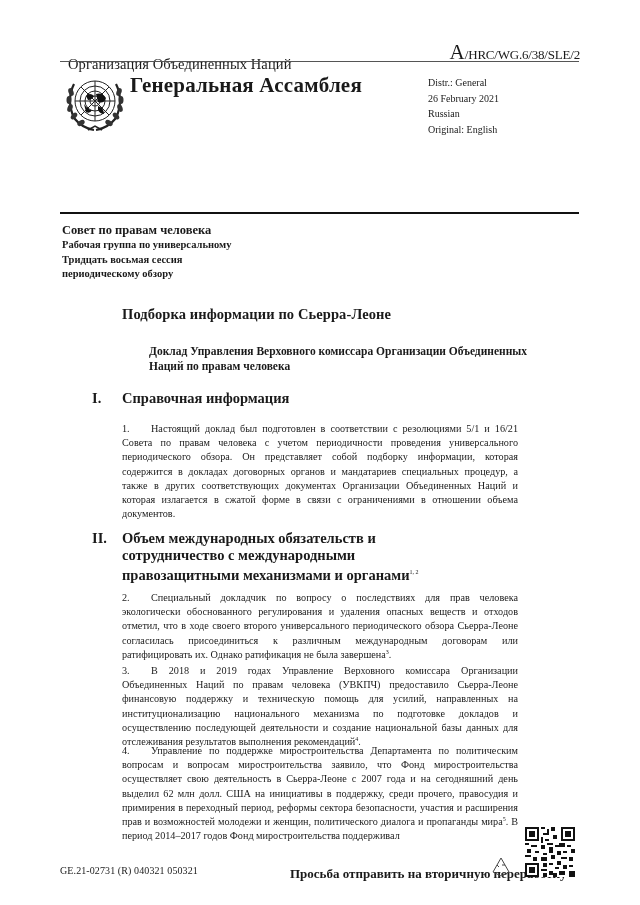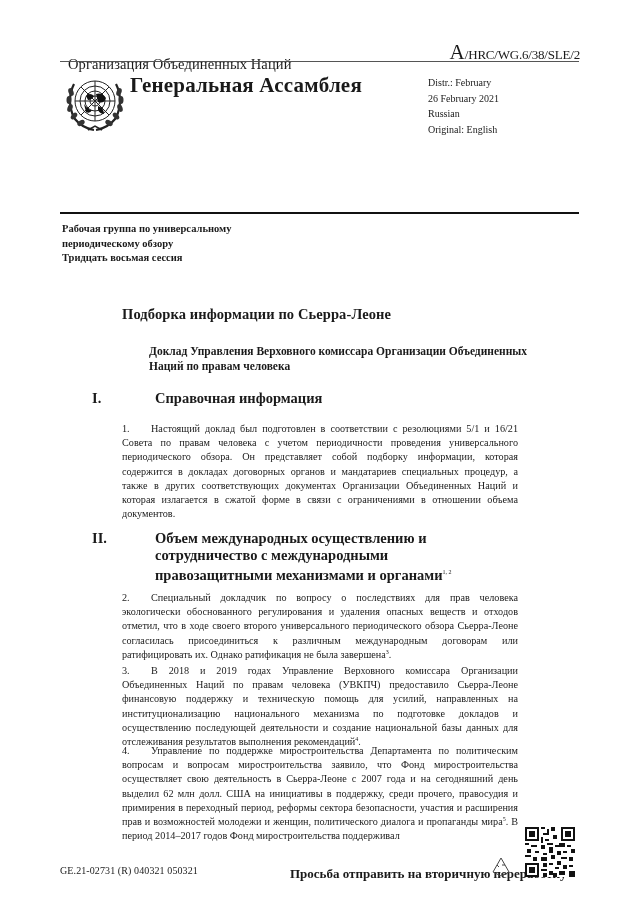--- a/index.html
+++ b/index.html
@@ -27,21 +27,21 @@
     .council .l1 { font-size: 12.5px; font-weight: bold; line-height: 16px; }
     .council .l2 { font-size: 10.5px; font-weight: bold; line-height: 14.5px; font-family: Liberation Serif, serif; }
     .council .l3 { font-size: 10.5px; line-height: 14.5px; }
 
     
     .doc-title { left: 122px; top: 306px; font-size: 14.5px; font-weight: bold; letter-spacing: 0.1px; }
     .doc-subtitle { left: 122px; top: 344px; width: 400px; font-size: 11.5px; font-weight: bold; line-height: 15px; margin-left: 27px; }
 
     .section-head { font-size: 14.5px; font-weight: bold; line-height: 17px; }
     .sec-num { position: absolute; left: 0; top: 0; }
-    .sec-text { position: absolute; left: 30px; top: 0; width: 400px; margin-left: 33px; }
+    .sec-text { position: absolute; left: 30px; top: 0; width: 400px; }
     .sec1 { left: 92px; top: 390px; }
     .sec2 { left: 92px; top: 530px; }
     .sec2 sup { font-size: 6px; font-weight: normal; vertical-align: 6px; }
 
     
     .para { left: 122px; width: 396px; font-size: 10.2px; line-height: 14.2px; text-align: justify; }
     .para .pnum { display: inline-block; width: 29px; }
     .para sup { font-size: 6px; vertical-align: 4px; line-height: 0; }
     .p1 { top: 422px; }
     .p2 { top: 591px; }
@@ -98,49 +98,50 @@
       <path d="M32 28 Q38 26 42 32 Q40 38 34 36 Z"></path>
       <path d="M20 38 Q24 44 28 44 Q26 48 22 46 Z"></path>
       <path d="M34 40 Q40 42 40 48 Q36 48 34 44 Z"></path>
     </g>
     <path d="M24 64 L31 60 L38 64" fill="none" stroke="#222" stroke-width="1.5"></path>
   </svg>
 </div>
 <div class="abs ga-title">Генеральная Ассамблея</div>
 
 <div class="abs distr">
-  <div>Distr.: February</div>
+  <div>Distr.: General</div>
   <div>26 February 2021</div>
   <div>Russian</div>
   <div>Original: English</div>
 </div>
 
 <div class="abs rule-thick"></div>
 
 <div class="abs council">
+  <div class="l1">Совет по правам человека</div>
   <div class="l2">Рабочая группа по универсальному</div>
+  <div class="l2">Тридцать восьмая сессия</div>
   <div class="l2">периодическому обзору</div>
-  <div class="l2">Тридцать восьмая сессия</div>
 </div>
 
 <div class="abs doc-title">Подборка информации по Сьерра-Леоне</div>
 <div class="abs doc-subtitle">Доклад Управления Верховного комиссара Организации Объединенных Наций по правам человека</div>
 
 <div class="abs section-head sec1">
   <span class="sec-num">I.</span>
   <span class="sec-text">Справочная информация</span>
 </div>
 
 <div class="abs para p1">
   <span class="pnum">1.</span><span>Настоящий доклад был подготовлен в соответствии с резолюциями 5/1 и 16/21 Совета по правам человека с учетом периодичности проведения универсального периодического обзора. Он представляет собой подборку информации, которая содержится в докладах договорных органов и мандатариев специальных процедур, а также в других соответствующих документах Организации Объединенных Наций и которая излагается в сжатой форме в связи с ограничениями в отношении объема документов.</span>
 </div>
 
 <div class="abs section-head sec2">
   <span class="sec-num">II.</span>
-  <span class="sec-text" style="width:330px;"><span>Объем международных осуществлению и сотрудничество с международными правозащитными механизмами и органами</span><sup>1, 2</sup></span>
+  <span class="sec-text" style="width:330px;"><span>Объем международных обязательств и сотрудничество с международными правозащитными механизмами и органами</span><sup>1, 2</sup></span>
 </div>
 
 <div class="abs para p2">
   <span class="pnum">2.</span><span>Специальный докладчик по вопросу о последствиях для прав человека экологически обоснованного регулирования и удаления опасных веществ и отходов отметил, что в ходе своего второго универсального периодического обзора Сьерра-Леоне согласилась присоединиться к различным международным договорам или ратифицировать их. Однако ратификация не была завершена</span><sup>3</sup><span>.</span>
 </div>
 
 <div class="abs para p3">
   <span class="pnum">3.</span><span>В 2018 и 2019 годах Управление Верховного комиссара Организации Объединенных Наций по правам человека (УВКПЧ) предоставило Сьерра-Леоне финансовую поддержку и техническую помощь для усилий, направленных на институционализацию национального механизма по подготовке докладов и осуществлению последующей деятельности и создание национальной базы данных для отслеживания результатов выполнения рекомендаций</span><sup>4</sup><span>.</span>
 </div>
 

